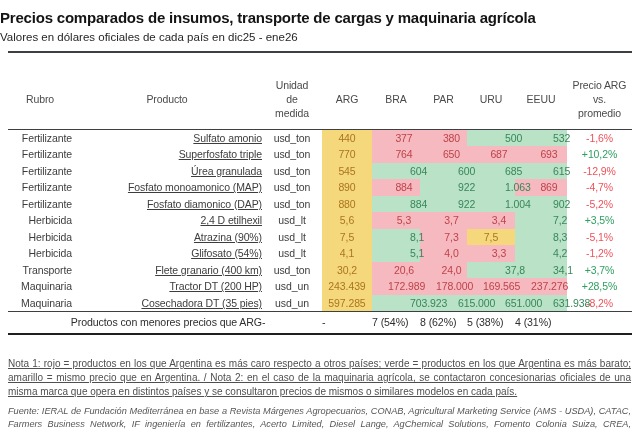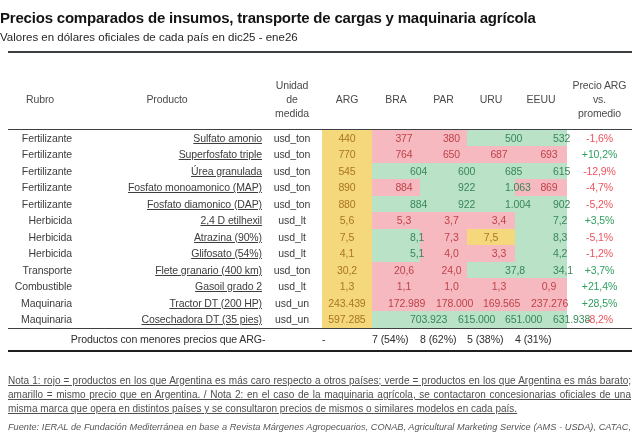--- a/index.html
+++ b/index.html
@@ -188,31 +188,20 @@
     <td class="al prod">Flete granario (400 km)</td>
     <td>usd_ton</td>
     <td class="c-y">30,2</td>
     <td class="c-r">20,6</td>
     <td class="c-r">24,0</td>
     <td class="c-g">37,8</td>
     <td class="c-g">34,1</td>
     <td class="pct pos">+3,7%</td>
   </tr>
 
-  <tr>
-    <td class="al">Combustible</td>
-    <td class="al prod">Gasoil grado 2</td>
-    <td>usd_lt</td>
-    <td class="c-y">1,3</td>
-    <td class="c-r">1,1</td>
-    <td class="c-r">1,0</td>
-    <td class="c-r">1,3</td>
-    <td class="c-r">0,9</td>
-    <td class="pct pos">+21,4%</td>
-  </tr>
 
   <tr>
     <td class="al">Maquinaria</td>
     <td class="al prod">Tractor DT (200 HP)</td>
     <td>usd_un</td>
     <td class="c-y">243.439</td>
     <td class="c-r">172.989</td>
     <td class="c-r">178.000</td>
     <td class="c-r">169.565</td>
     <td class="c-r">237.276</td>

